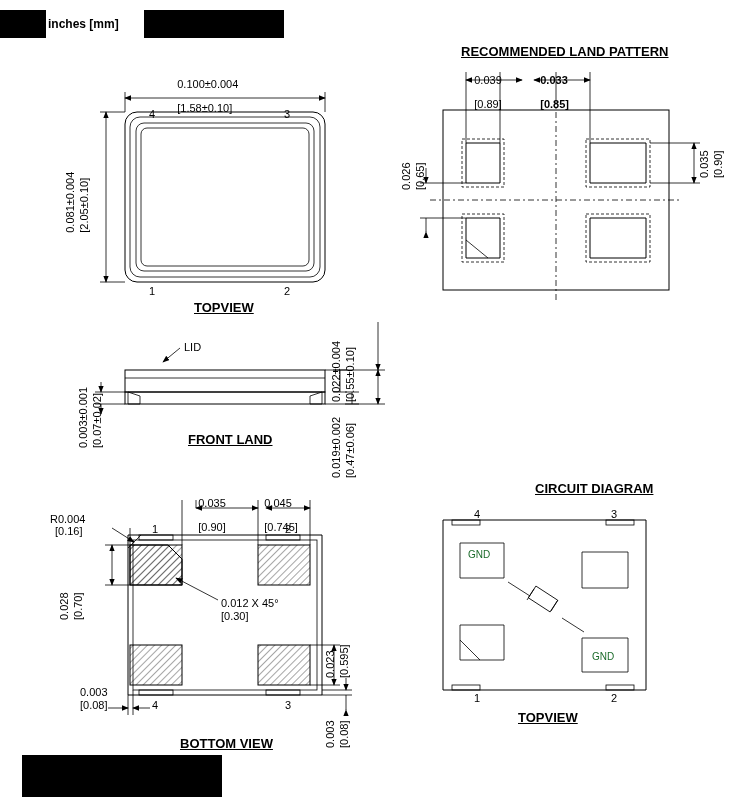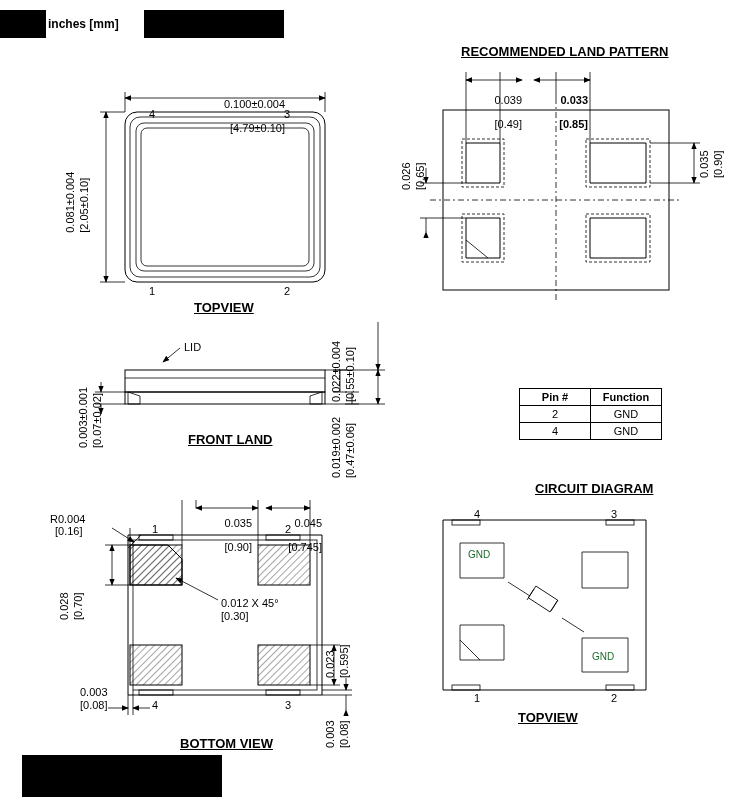--- a/index.html
+++ b/index.html
@@ -1,20 +1,20 @@
 <!DOCTYPE html>
 <html><head>
 <meta charset="utf-8">
 <style>
   html,body{margin:0;padding:0;background:#ffffff;}
   body{width:740px;height:805px;position:relative;font-family:"Liberation Sans",sans-serif;color:#000;}
   .page{position:absolute;left:0;top:0;width:740px;height:805px;overflow:hidden;}
   .redact{position:absolute;background:#000;}
   .lbl{position:absolute;font-size:11px;line-height:12px;white-space:pre;}
-  .lbl.c{text-align:right;margin-top:20px;}
+  .lbl.c{text-align:left;}
   .ttl{position:absolute;font-size:13px;font-weight:bold;text-decoration:underline;white-space:pre;}
   .vert{position:absolute;font-size:11px;line-height:12px;white-space:pre;transform-origin:0 0;transform:rotate(-90deg);}
   svg{position:absolute;left:0;top:0;overflow:visible;}
   .ln{stroke:#000;stroke-width:1;fill:none;}
   .lnthin{stroke:#000;stroke-width:0.8;fill:none;}
   .dash{stroke:#000;stroke-width:0.8;fill:none;stroke-dasharray:6 3 2 3;}
   .pad{fill:none;stroke:#000;stroke-width:1;}
   .gndtxt{font-size:10px;fill:#1b6b2a;font-family:"Liberation Sans",sans-serif;}
   table.pinfn{position:absolute;border-collapse:collapse;font-size:11px;}
   table.pinfn td,table.pinfn th{border:1px solid #000;padding:2px 0;text-align:center;width:70px;font-weight:normal;}
@@ -198,21 +198,21 @@
       <line class="lnthin" x1="534" y1="589" x2="527" y2="600"></line>
       <line class="lnthin" x1="558" y1="600" x2="551" y2="611"></line>
     </g>
 
     <text class="gndtxt" x="468" y="558">GND</text>
     <text class="gndtxt" x="592" y="660">GND</text>
   </svg>
 
   <div class="lbl c" style="left:165px;top:66px;width:120px;">
     <span>0.100±0.004</span><br>
-    <span>[4.79±0.10]</span>
+    <span>[1.58±0.10]</span>
   </div>
   <div class="vert" style="left:52px;top:245px;">
     <span>0.081±0.004</span>
   </div>
   <div class="vert" style="left:66px;top:245px;">
     <span>[2.05±0.10]</span>
   </div>
   <div class="lbl" style="left:149px;top:108px;">4</div>
   <div class="lbl" style="left:284px;top:108px;">3</div>
   <div class="lbl" style="left:149px;top:285px;">1</div>
@@ -250,49 +250,31 @@
   <div class="vert" style="left:338px;top:748px;">[0.08]</div>
   <div class="lbl" style="left:152px;top:523px;">1</div>
   <div class="lbl" style="left:285px;top:523px;">2</div>
   <div class="lbl" style="left:152px;top:699px;">4</div>
   <div class="lbl" style="left:285px;top:699px;">3</div>
   <div class="ttl" style="left:180px;top:736px;">BOTTOM VIEW</div>
 
   <div class="ttl" style="left:461px;top:44px;">RECOMMENDED LAND PATTERN</div>
   <div class="lbl c" style="left:462px;top:62px;width:60px;">
     <span>0.039</span><br>
-    <span>[0.49]</span>
+    <span>[0.89]</span>
   </div>
   <div class="lbl c" style="left:528px;top:62px;width:60px;font-weight:bold;">
     <span>0.033</span><br>
     <span>[0.85]</span>
   </div>
   <div class="vert" style="left:400px;top:190px;">0.026</div>
   <div class="vert" style="left:414px;top:190px;">[0.65]</div>
   <div class="vert" style="left:698px;top:178px;">0.035</div>
   <div class="vert" style="left:712px;top:178px;">[0.90]</div>
 
-  <table class="pinfn" style="left:519px;top:388px;">
-    <thead>
-      <tr>
-        <th>Pin #</th>
-        <th>Function</th>
-      </tr>
-    </thead>
-    <tbody>
-      <tr>
-        <td>2</td>
-        <td>GND</td>
-      </tr>
-      <tr>
-        <td>4</td>
-        <td>GND</td>
-      </tr>
-    </tbody>
-  </table>
 
   <div class="ttl" style="left:491px;top:481px;margin-left:44px;">CIRCUIT DIAGRAM</div>
   <div class="lbl" style="left:474px;top:508px;">4</div>
   <div class="lbl" style="left:611px;top:508px;">3</div>
   <div class="lbl" style="left:474px;top:692px;">1</div>
   <div class="lbl" style="left:611px;top:692px;">2</div>
   <div class="ttl" style="left:518px;top:710px;">TOPVIEW</div>
 
 </div>
 

